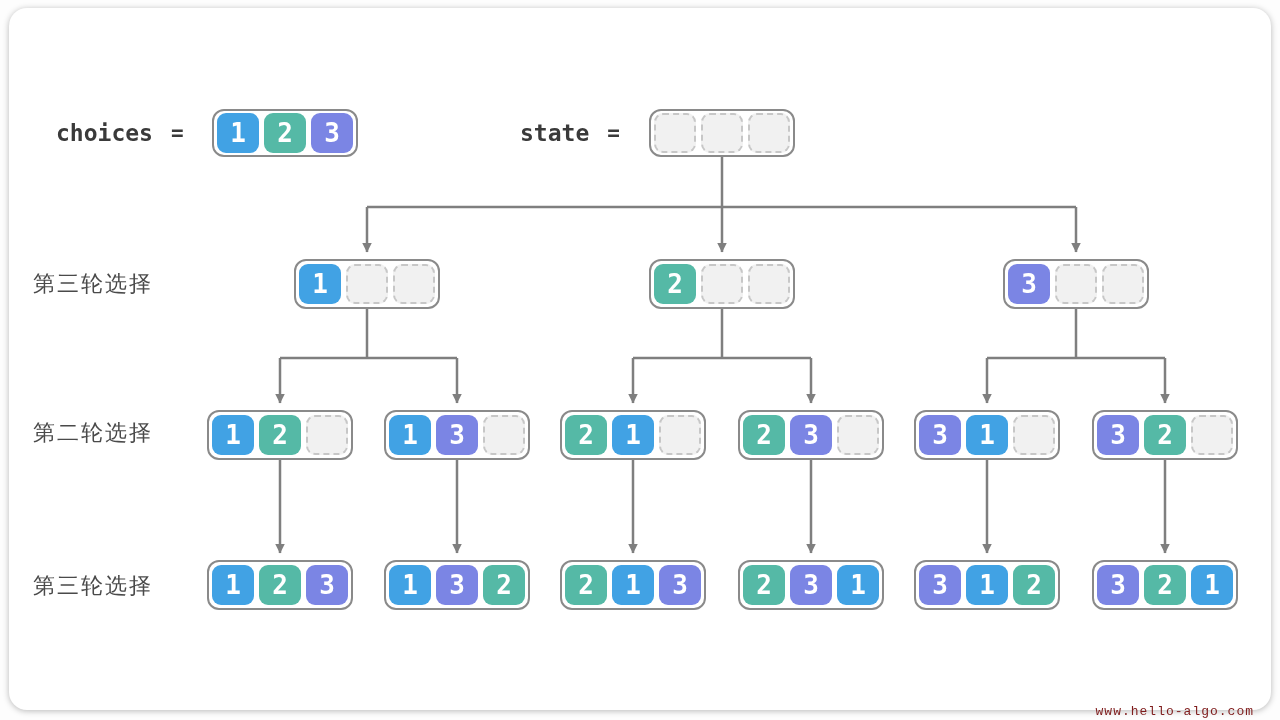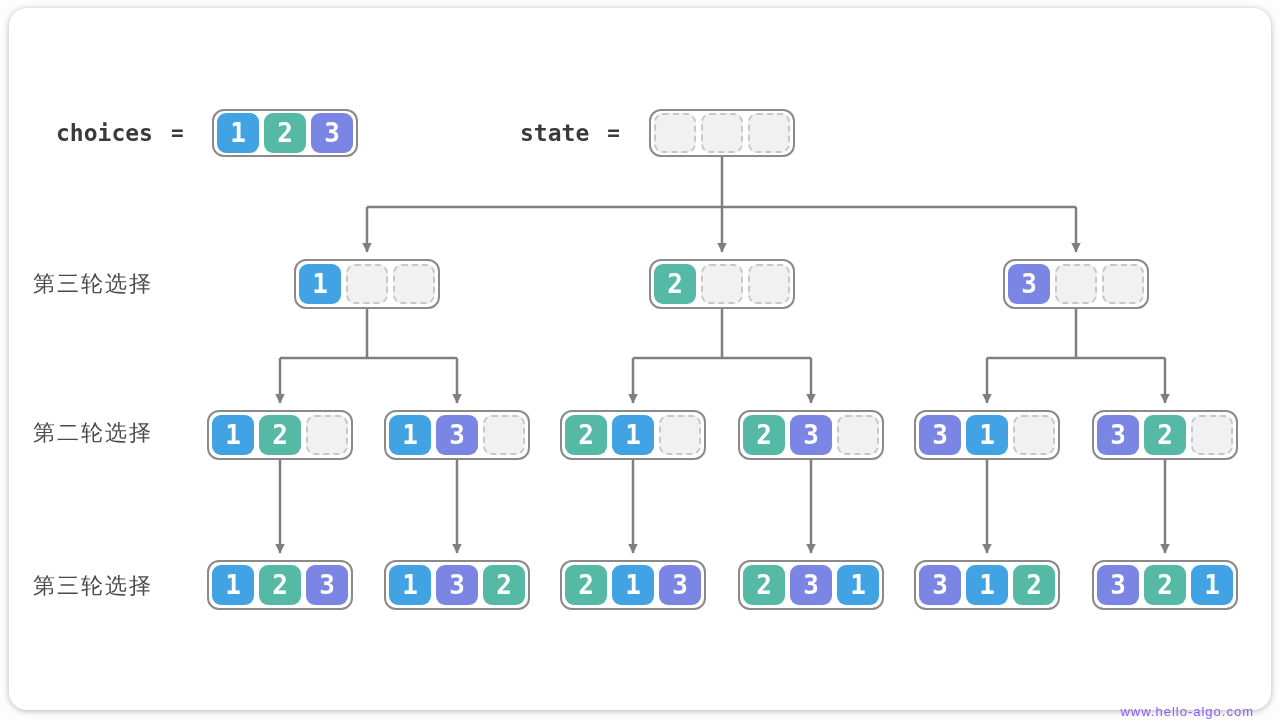--- a/index.html
+++ b/index.html
@@ -37,22 +37,22 @@
 
   
   .row-label { position: absolute; left: 33px; width: 160px; height: 28px;
                line-height: 28px; font-size: 22px; letter-spacing: 2px;
                color: #4a4a4a; }
   .row-label.r1 { top: 249px; }
   .row-label.r2 { top: 400px; font-family: Liberation Mono, monospace; }
   .row-label.r3 { top: 551px; }
 
   .watermark { position: absolute; right: 26px; bottom: 22px;
-               font-family: Liberation Sans, sans-serif;
-               font-size: 13px; letter-spacing: 1px; color: #8b5cf6; }
+               font-family: Liberation Mono, monospace;
+               font-size: 13px; letter-spacing: 1px; color: #7f1d1d; }
 </style>
 </head>
 <body>
 
 <div class="canvas">
   <div class="card"></div>
 
   <div class="stage" id="stage">
     <svg id="connectors" viewBox="0 0 1280 720" xmlns="http://www.w3.org/2000/svg">
         <defs>

